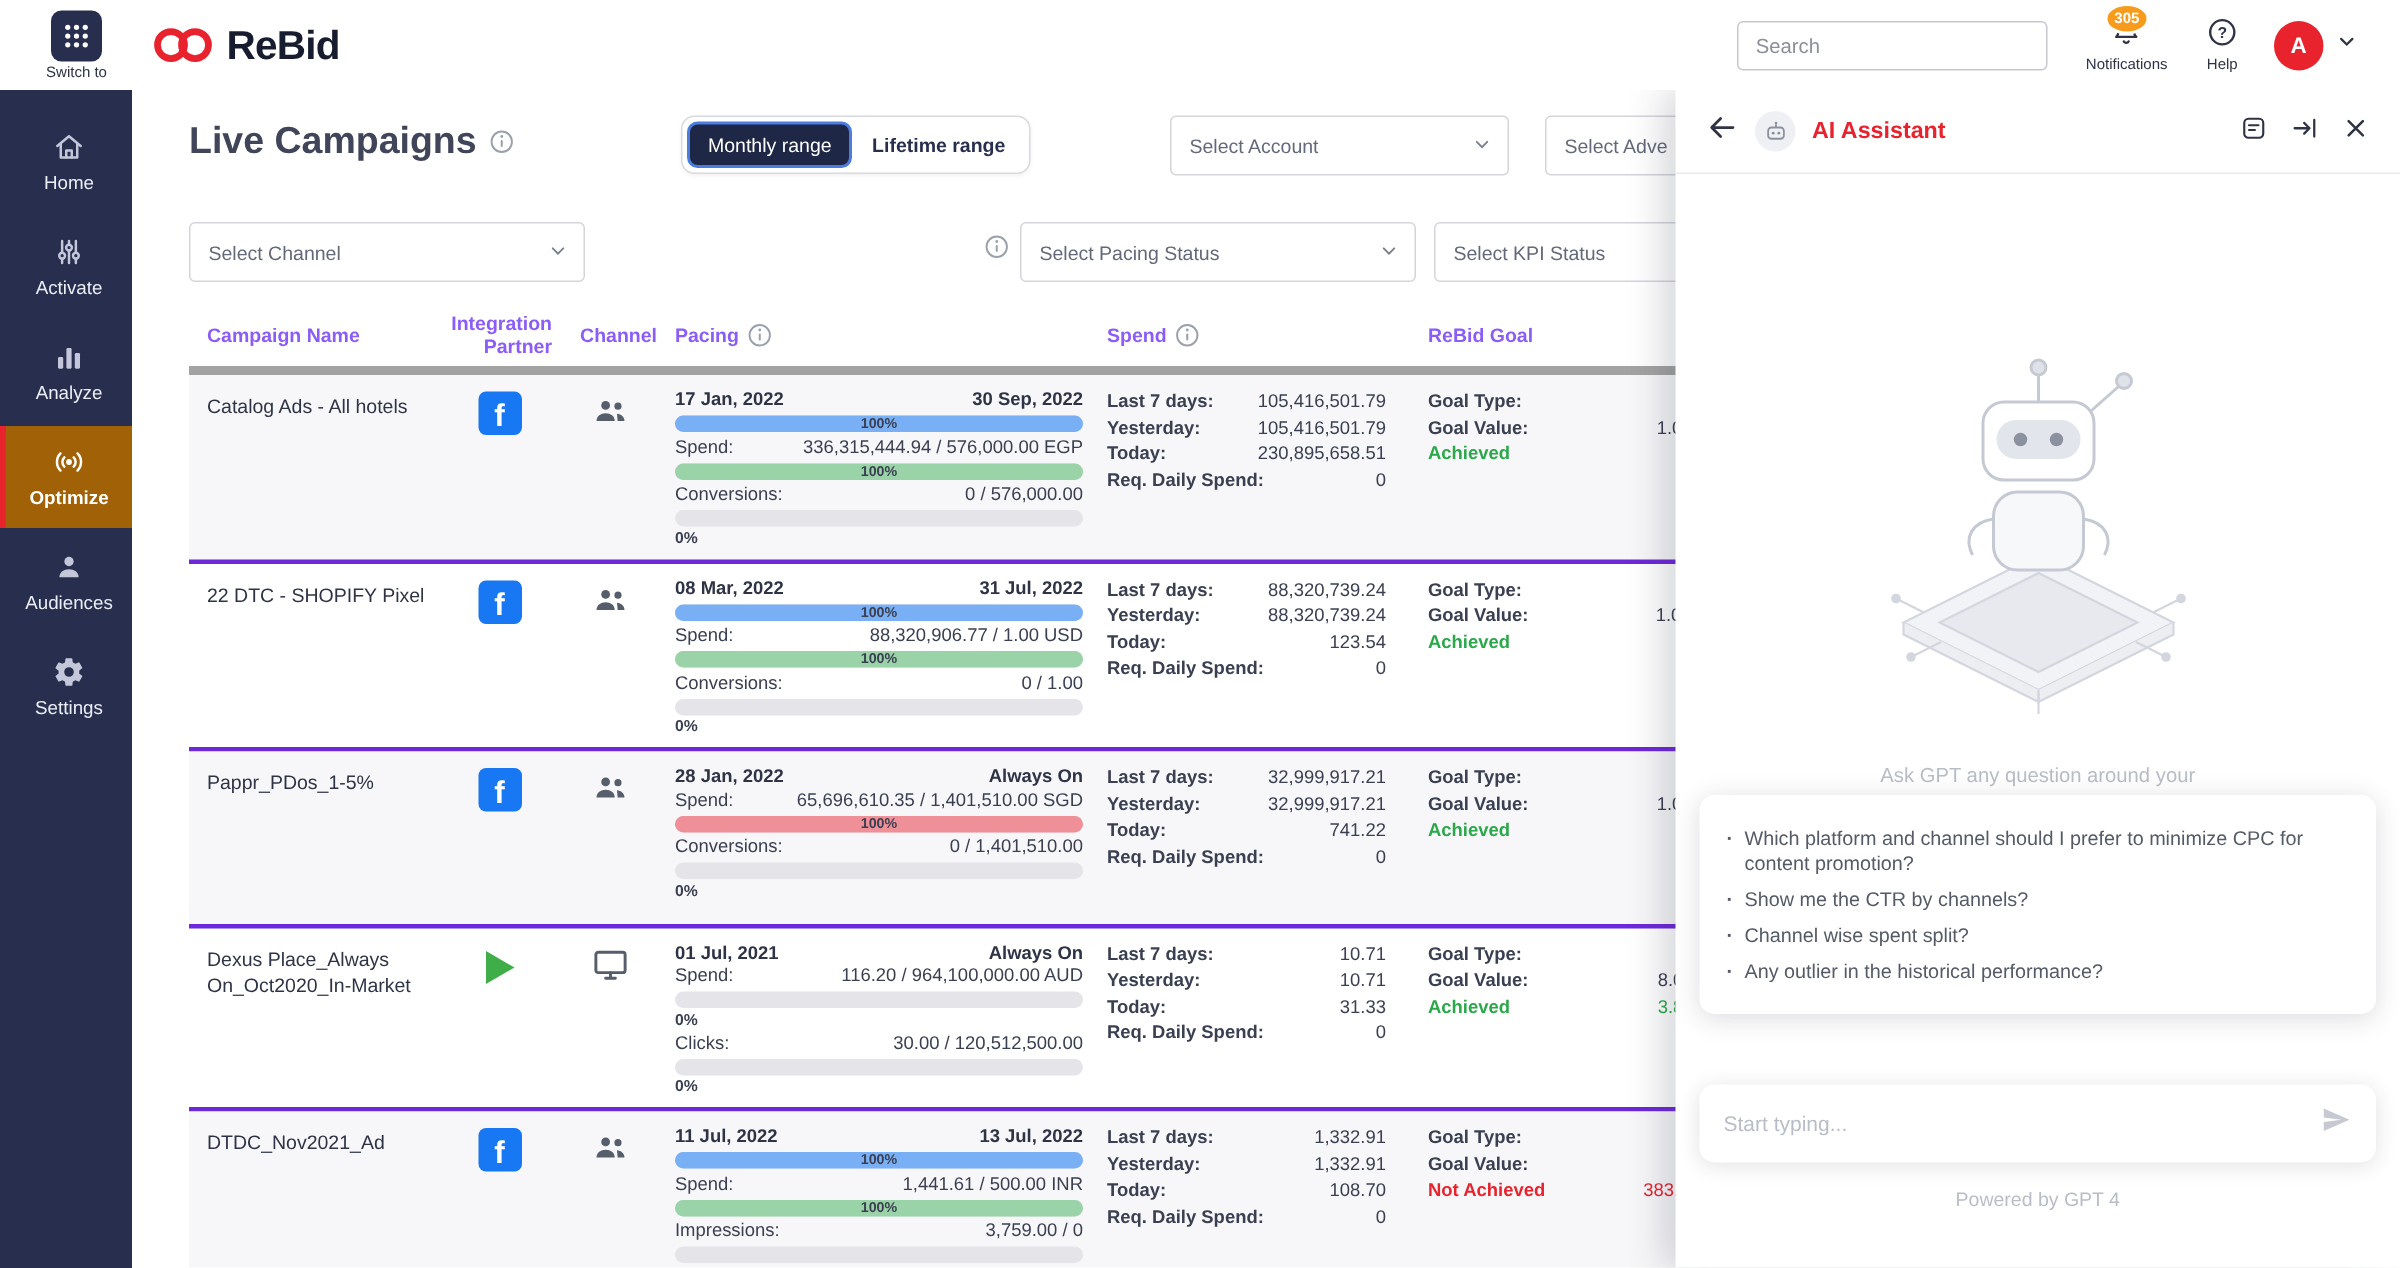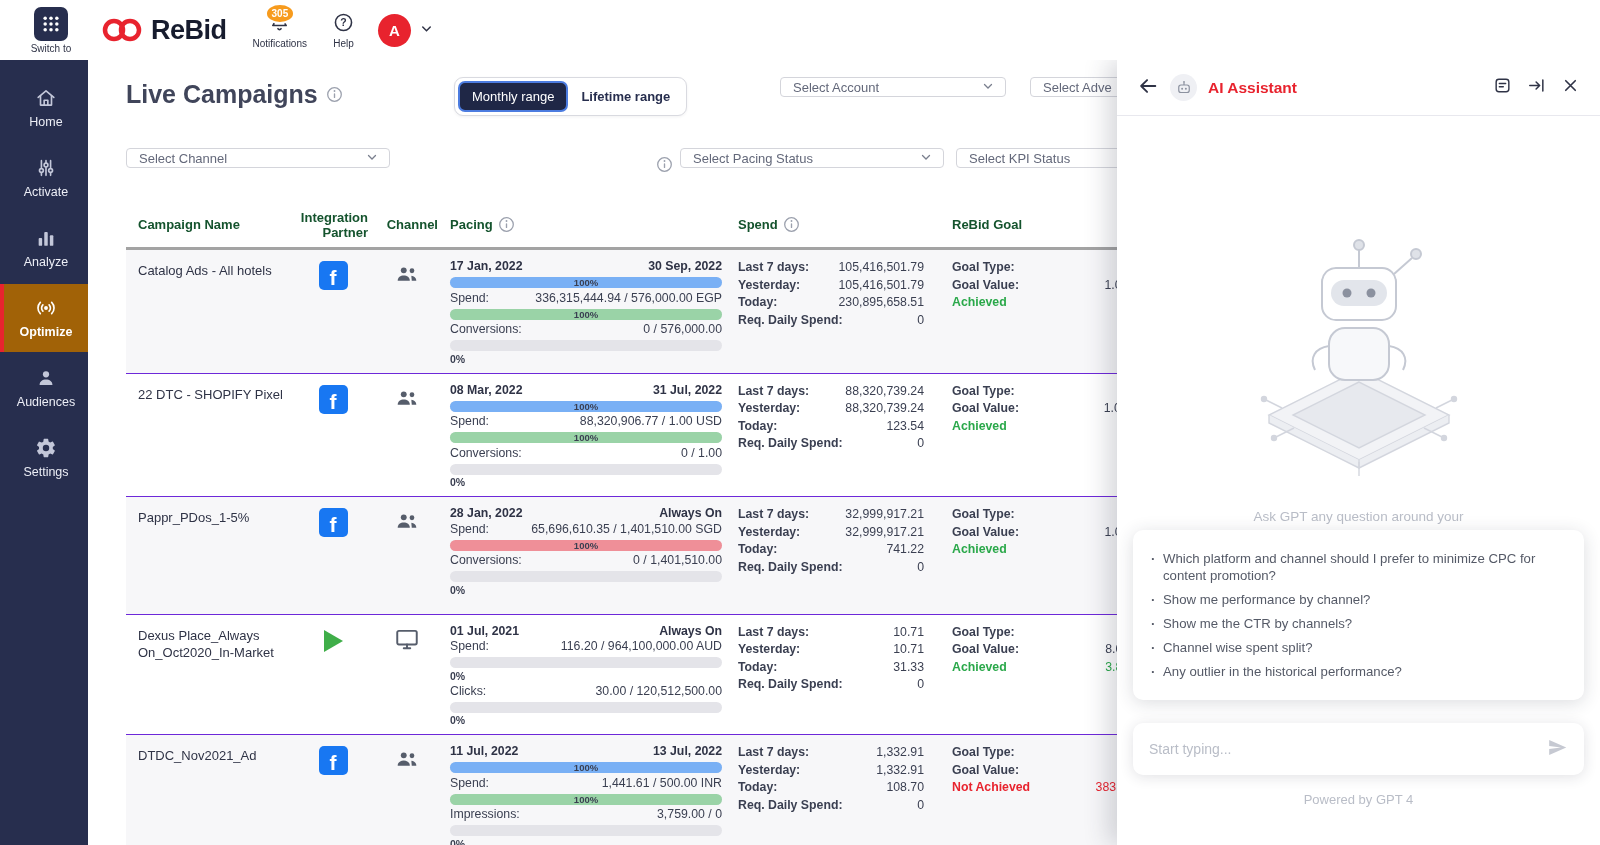--- a/index.html
+++ b/index.html
@@ -33,42 +33,42 @@
   .side-item.active .side-label { color:#fff; font-weight:600; }
 
   
   .main { position:absolute; left:96px; top:60px; right:0; bottom:0; background:#fff; overflow:hidden; }
   .page-title-row { position:absolute; left:30px; top:20px; display:flex; align-items:center; gap:8px; }
   .page-title { font-size:25px; font-weight:600; color:#40455a; }
   .info-icon svg { width:17px; height:17px; display:block; }
   .toggle { position:absolute; left:358px; top:17px; display:flex; align-items:center; background:#fff; border:1px solid #d9dae0; border-radius:9px; padding:3px; box-shadow:0 1px 3px rgba(30,34,55,.06); }
   .toggle-on { background:#1f2746; color:#fff; border:2px solid #4c7ce0; border-radius:7px; padding:6px 12px; font-weight:400; font-size:13px; cursor:pointer; }
   .toggle-off { padding:7px 13px; font-weight:600; font-size:13px; color:#272e4e; cursor:pointer; }
-  .dd { position:absolute; height:20px; border:1px solid #d4d5db; border-radius:4px; background:#fff; display:flex; align-items:center; justify-content:space-between; padding:0 10px 0 12px; font-size:13px; color:#63687a; cursor:pointer; }
+  .dd { position:absolute; height:40px; border:1px solid #d4d5db; border-radius:4px; background:#fff; display:flex; align-items:center; justify-content:space-between; padding:0 10px 0 12px; font-size:13px; color:#63687a; cursor:pointer; }
   .dd svg { width:14px; height:14px; flex:none; }
   .dd span { white-space:nowrap; overflow:hidden; }
   .dd-account { left:684px; top:17px; width:226px; }
   .dd-adve { left:934px; top:17px; width:212px; }
   .dd-channel { left:30px; top:88px; width:264px; }
   .dd-partner { left:306px; top:88px; width:242px; }
   .filters-info { position:absolute; left:560px; top:96px; }
   .dd-pacing { left:584px; top:88px; width:264px; }
   .dd-kpi { left:860px; top:88px; width:256px; }
 
   
   .table { position:absolute; left:30px; top:142px; width:1014px; }
   .thead, .trow { display:grid; grid-template-columns:168px 78px 70px 290px 206px 202px; }
-  .thead { min-height:48px; align-items:center; border-bottom:3px solid #a3a3a3; font-weight:700; font-size:13px; color:#14532d; }
+  .thead { min-height:48px; align-items:center; border-bottom:6px solid #a3a3a3; font-weight:700; font-size:13px; color:#8b5cf6; }
   .th { padding:4px 4px; }
   .th-name { padding-left:12px; }
   .th-center { text-align:right; }
   .th-flex { display:flex; align-items:center; gap:5px; }
   .th-pacing { padding-left:8px; }
   .th-spend { padding-left:6px; }
-  .trow { min-height:117.5px; padding:8px 0 6px; border-bottom:1px solid #6d28d9; }
+  .trow { min-height:117.5px; padding:8px 0 6px; border-bottom:3px solid #6d28d9; }
   .trow.shade { background:#f7f7f9; }
   .cell { font-size:12.3px; color:#3a3f51; }
   .cell-name { padding:4px 10px 0 12px; font-size:13px; color:#2f3346; line-height:17px; cursor:pointer; }
   .cell-icon { display:flex; justify-content:center; padding-top:3px; }
   .fb-tile { width:29px; height:29px; background:#1877f2; border-radius:5px; color:#fff; font-weight:700; font-size:21px; display:flex; align-items:flex-end; justify-content:center; line-height:25px; }
   .gplay { width:0; height:0; border-top:11px solid transparent; border-bottom:11px solid transparent; border-left:19px solid #3fae49; margin-top:4px; }
   .cicon svg { width:26px; height:26px; color:#565d6b; }
   .cell-pacing { padding:1px 10px 0 8px; }
   .line { display:flex; justify-content:space-between; line-height:15.5px; }
   .dates span { font-weight:600; color:#2f3346; }
@@ -128,20 +128,21 @@
   </div>
   <div class="brand">
     <span class="brand-mark">
         <svg viewBox="0 0 44 28" fill="none" stroke="#e8232e" stroke-width="4.5">
           <circle cx="14" cy="14" r="9"></circle>
           <circle cx="30" cy="14" r="9"></circle>
         </svg>
       </span>
     <span class="brand-text">ReBid</span>
   </div>
+  <input class="search" placeholder="Search" style="">
   <div class="iconcol">
     <span class="badge">305</span>
     <span><svg viewBox="0 0 24 24" fill="none" stroke="#2f3346" stroke-width="1.8" stroke-linecap="round" stroke-linejoin="round">
           <path d="M6.2 9.5a5.8 5.8 0 1 1 11.6 0c0 4.6 1.9 6 1.9 6H4.3s1.9-1.4 1.9-6z"></path>
           <path d="M10.2 19a2 2 0 0 0 3.6 0"></path>
         </svg></span>
     <div class="tiny-label">Notifications</div>
   </div>
   <div class="iconcol">
     <span><svg viewBox="0 0 24 24">
@@ -696,21 +697,20 @@
           <circle cx="182" cy="44" r="5" fill="#dfe2e8"></circle>
         </g>
       </svg>
     </div>
   <div class="ai-hint">
     <div>Ask GPT any question around your</div>
     <div>live platform performance...</div>
   </div>
   <ul class="ai-card" id="suggestions">
       <li>Which platform and channel should I prefer to minimize CPC for content promotion?</li>
-      <li>Show me performance by channel?</li>
       <li>Show me the CTR by channels?</li>
       <li>Channel wise spent split?</li>
       <li>Any outlier in the historical performance?</li>
     </ul>
   <div class="ai-input-box">
     <input class="ai-input" placeholder="Start typing..." style="">
     <span class="ai-send"><svg viewBox="0 0 24 24" fill="#c6c9d2">
           <path d="M2.5 20.5 22 12 2.5 3.5v6.7L16 12 2.5 13.8z"></path>
         </svg></span>
   </div>

